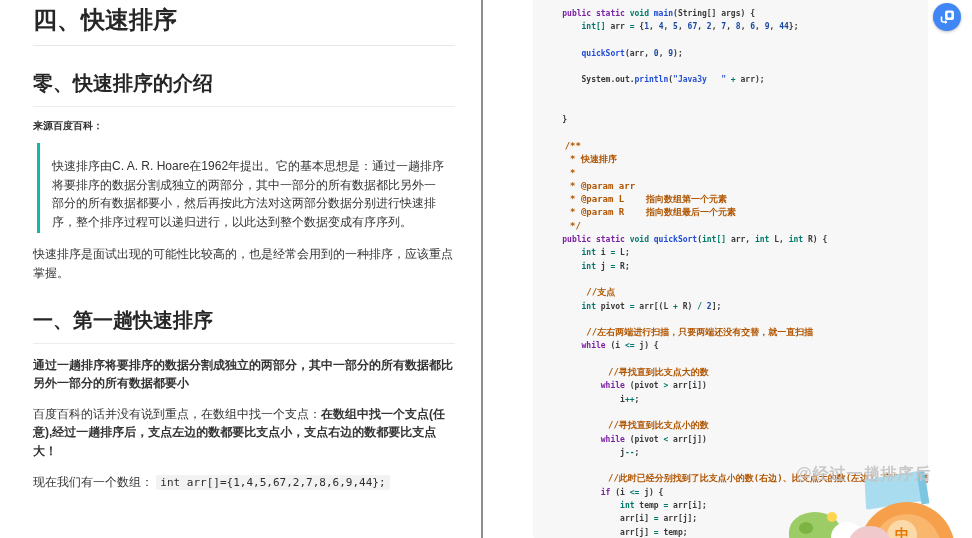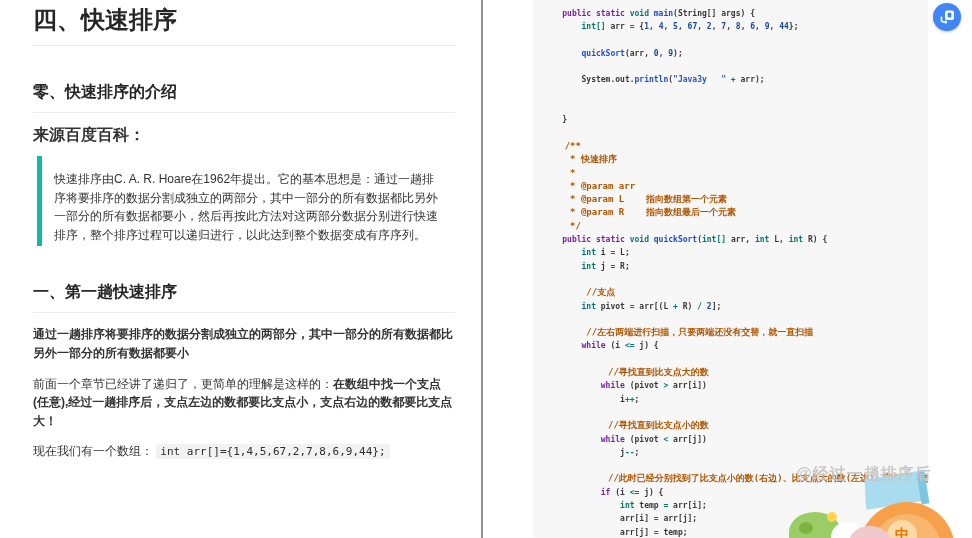--- a/index.html
+++ b/index.html
@@ -5,26 +5,26 @@
   * { margin:0; padding:0; box-sizing:border-box; }
   html,body { width:972px; height:538px; overflow:hidden; background:#fff;
               font-family:"Liberation Sans","DejaVu Sans",sans-serif; }
   .page { position:relative; width:972px; height:538px; background:#fff; }
 
   
   .article-pane { position:absolute; left:0; top:0; width:481px; height:538px;
                   padding:4px 26px 0 33px; overflow:hidden; background:#fff; }
   .article-pane h1 { font-size:24px; font-weight:700; color:#262626;
                      padding-bottom:9px; border-bottom:1px solid #e8e8e8; margin-bottom:4px; }
-  .article-pane h2 { font-size:16px; font-weight:700; color:#262626; margin-top:36px;
+  .article-pane h2 { font-size:20px; font-weight:700; color:#262626; margin-top:24px;
                      padding-bottom:9px; border-bottom:1px solid #ececec; margin-bottom:6px; }
   .article-pane p { font-size:12px; color:#333; line-height:1.55; margin-top:12px; }
   .article-pane p.bold { font-weight:700; }
-  .src-label { font-size:16px; font-weight:700; color:#333; margin-top:12px; }
-  blockquote { margin:10px 0 0 4px; border-left:5px solid #14b8a6; padding:2px 10px 2px 12px; }
+  .src-label { font-size:10px; font-weight:700; color:#333; margin-top:12px; }
+  blockquote { margin:10px 0 0 4px; border-left:3px solid #14b8a6; padding:2px 10px 2px 12px; }
   blockquote p { color:#555; line-height:1.75; margin-top:0; }
   .inline-code { font-family:"DejaVu Sans Mono","Liberation Mono",monospace;
                  font-size:11px; background:#f2f2f2; color:#2d2d2d; padding:1px 4px;
                  border-radius:2px;text-align:center; }
 
   
   .pane-divider { position:absolute; left:481px; top:0; width:2px; height:538px; background:#8f8f8f; }
 
   
   .code-pane { position:absolute; left:483px; top:0; width:489px; height:538px;
@@ -83,24 +83,25 @@
 <div class="page">
 
   <div class="article-pane">
     <h1>四、快速排序</h1>
 
     <h2>零、快速排序的介绍</h2>
     <div class="src-label">来源百度百科：</div>
     <blockquote>
       <p>快速排序由C. A. R. Hoare在1962年提出。它的基本思想是：通过一趟排序将要排序的数据分割成独立的两部分，其中一部分的所有数据都比另外一部分的所有数据都要小，然后再按此方法对这两部分数据分别进行快速排序，整个排序过程可以递归进行，以此达到整个数据变成有序序列。</p>
     </blockquote>
+    <p>快速排序是面试出现的可能性比较高的，也是经常会用到的一种排序，应该重点掌握。</p>
 
     <h2>一、第一趟快速排序</h2>
     <p class="bold">通过一趟排序将要排序的数据分割成独立的两部分，其中一部分的所有数据都比另外一部分的所有数据都要小</p>
-    <p><span>前面一个章节已经讲了递归了，更简单的理解是这样的：</span><strong>在数组中找一个支点(任意),经过一趟排序后，支点左边的数都要比支点小，支点右边的数都要比支点大！</strong></p>
+    <p><span>百度百科的话并没有说到重点，在数组中找一个支点：</span><strong>在数组中找一个支点(任意),经过一趟排序后，支点左边的数都要比支点小，支点右边的数都要比支点大！</strong></p>
     <p><span>现在我们有一个数组：</span> <code class="inline-code">int arr[]={1,4,5,67,2,7,8,6,9,44};</code></p>
 
   </div>
 
   <div class="pane-divider"></div>
 
   <div class="code-pane">
     <pre class="code-block" id="code-block"><div class="code-line"><span class="tok-p">    </span><span class="tok-k">public static </span><span class="tok-t">void </span><span class="tok-f">main</span><span class="tok-p">(String[] args) {</span></div><div class="code-line"><span class="tok-p">        </span><span class="tok-t">int[] </span><span class="tok-p">arr </span><span class="tok-o">=</span><span class="tok-p"> {</span><span class="tok-n">1</span><span class="tok-p">, </span><span class="tok-n">4</span><span class="tok-p">, </span><span class="tok-n">5</span><span class="tok-p">, </span><span class="tok-n">67</span><span class="tok-p">, </span><span class="tok-n">2</span><span class="tok-p">, </span><span class="tok-n">7</span><span class="tok-p">, </span><span class="tok-n">8</span><span class="tok-p">, </span><span class="tok-n">6</span><span class="tok-p">, </span><span class="tok-n">9</span><span class="tok-p">, </span><span class="tok-n">44</span><span class="tok-p">};</span></div><div class="code-line"> </div><div class="code-line"><span class="tok-p">        </span><span class="tok-f">quickSort</span><span class="tok-p">(arr, </span><span class="tok-n">0</span><span class="tok-p">, </span><span class="tok-n">9</span><span class="tok-p">);</span></div><div class="code-line"> </div><div class="code-line"><span class="tok-p">        System.out.</span><span class="tok-f">println</span><span class="tok-p">(</span><span class="tok-s">"Java3y   "</span><span class="tok-o"> + </span><span class="tok-p">arr);</span></div><div class="code-line"> </div><div class="code-line"> </div><div class="code-line"><span class="tok-p">    }</span></div><div class="code-line"> </div><div class="code-line"><span class="tok-c">    /**</span></div><div class="code-line"><span class="tok-c">     * 快速排序</span></div><div class="code-line"><span class="tok-c">     *</span></div><div class="code-line"><span class="tok-c">     * @param arr</span></div><div class="code-line"><span class="tok-c">     * @param L    指向数组第一个元素</span></div><div class="code-line"><span class="tok-c">     * @param R    指向数组最后一个元素</span></div><div class="code-line"><span class="tok-c">     */</span></div><div class="code-line"><span class="tok-p">    </span><span class="tok-k">public static </span><span class="tok-t">void </span><span class="tok-f">quickSort</span><span class="tok-p">(</span><span class="tok-t">int[] </span><span class="tok-p">arr, </span><span class="tok-t">int </span><span class="tok-p">L, </span><span class="tok-t">int </span><span class="tok-p">R) {</span></div><div class="code-line"><span class="tok-p">        </span><span class="tok-t">int </span><span class="tok-p">i </span><span class="tok-o">=</span><span class="tok-p"> L;</span></div><div class="code-line"><span class="tok-p">        </span><span class="tok-t">int </span><span class="tok-p">j </span><span class="tok-o">=</span><span class="tok-p"> R;</span></div><div class="code-line"> </div><div class="code-line"><span class="tok-c">        //支点</span></div><div class="code-line"><span class="tok-p">        </span><span class="tok-t">int </span><span class="tok-p">pivot </span><span class="tok-o">=</span><span class="tok-p"> arr[(L </span><span class="tok-o">+</span><span class="tok-p"> R) </span><span class="tok-o">/</span><span class="tok-p"> </span><span class="tok-n">2</span><span class="tok-p">];</span></div><div class="code-line"> </div><div class="code-line"><span class="tok-c">        //左右两端进行扫描，只要两端还没有交替，就一直扫描</span></div><div class="code-line"><span class="tok-p">        </span><span class="tok-k">while</span><span class="tok-p"> (i </span><span class="tok-o">&lt;=</span><span class="tok-p"> j) {</span></div><div class="code-line"> </div><div class="code-line"><span class="tok-c">            //寻找直到比支点大的数</span></div><div class="code-line"><span class="tok-p">            </span><span class="tok-k">while</span><span class="tok-p"> (pivot </span><span class="tok-o">&gt;</span><span class="tok-p"> arr[i])</span></div><div class="code-line"><span class="tok-p">                i</span><span class="tok-o">++</span><span class="tok-p">;</span></div><div class="code-line"> </div><div class="code-line"><span class="tok-c">            //寻找直到比支点小的数</span></div><div class="code-line"><span class="tok-p">            </span><span class="tok-k">while</span><span class="tok-p"> (pivot </span><span class="tok-o">&lt;</span><span class="tok-p"> arr[j])</span></div><div class="code-line"><span class="tok-p">                j</span><span class="tok-o">--</span><span class="tok-p">;</span></div><div class="code-line"> </div><div class="code-line"><span class="tok-c">            //此时已经分别找到了比支点小的数(右边)、比支点大的数(左边)，它们进行交换</span></div><div class="code-line"><span class="tok-p">            </span><span class="tok-k">if</span><span class="tok-p"> (i </span><span class="tok-o">&lt;=</span><span class="tok-p"> j) {</span></div><div class="code-line"><span class="tok-p">                </span><span class="tok-t">int </span><span class="tok-p">temp </span><span class="tok-o">=</span><span class="tok-p"> arr[i];</span></div><div class="code-line"><span class="tok-p">                arr[i] </span><span class="tok-o">=</span><span class="tok-p"> arr[j];</span></div><div class="code-line"><span class="tok-p">                arr[j] </span><span class="tok-o">=</span><span class="tok-p"> temp;</span></div></pre>
 
     <div class="float-btn">

